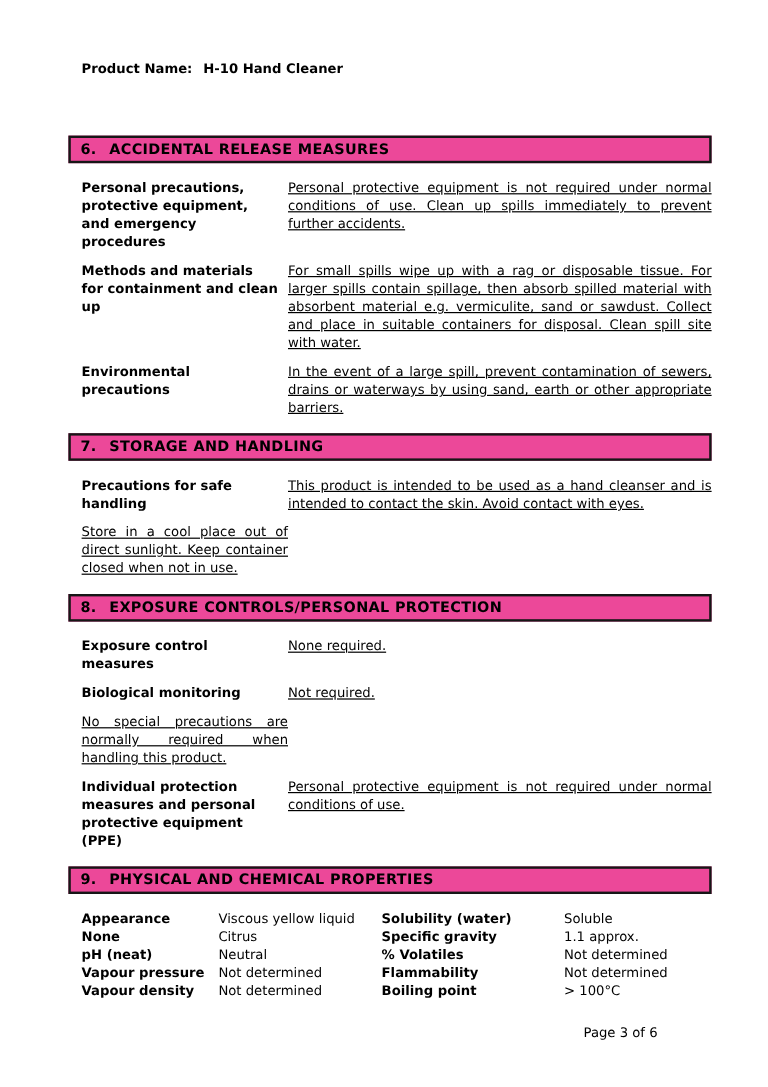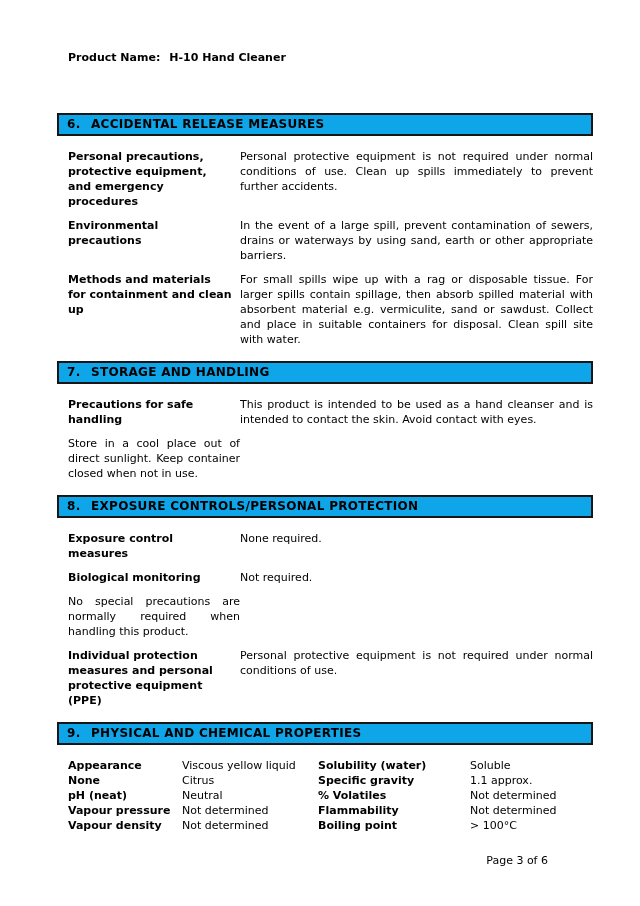--- a/index.html
+++ b/index.html
@@ -30,21 +30,21 @@
   .content {
     position: absolute;
     top: 113px;
     left: 57px;
     width: 536px;
   }
   .section-bar {
     box-sizing: border-box;
     width: 100%;
     border: 2px solid #161616;
-    background: #0ea5e9;
+    background: #ec4899;
     padding: 2px 4px 2px 8px;
     font-weight: bold;
     font-size: 12px;
     line-height: 15px;
     letter-spacing: 0.3px;
     white-space: nowrap;
   }
   .sec-num {
     display: inline-block;
     width: 24px;
@@ -60,20 +60,21 @@
   }
   .row:last-child {
     margin-bottom: 0;
   }
   .row-label {
     font-weight: bold;
     padding-right: 8px;
   }
   .row-text {
     text-align: justify;
+    text-decoration: underline;
   }
   .props {
     margin: 13px 0 14px 0;
     padding-left: 11px;
   }
   .prop-row {
     display: grid;
     grid-template-columns: 114px 136px 152px auto;
   }
   .prop-label {
@@ -98,26 +99,26 @@
 
     <div class="section-bar">
       <span class="sec-num">6.</span><span class="sec-title">ACCIDENTAL RELEASE MEASURES</span>
     </div>
     <div class="rows">
       <div class="row">
         <div class="row-label">Personal precautions, protective equipment, and emergency procedures</div>
         <div class="row-text">Personal protective equipment is not required under normal conditions of use.  Clean up spills immediately to prevent further accidents.</div>
       </div>
       <div class="row">
+        <div class="row-label">Methods and materials for containment and clean up</div>
+        <div class="row-text">For small spills wipe up with a rag or disposable tissue.  For larger spills contain spillage, then absorb spilled material with absorbent material e.g. vermiculite, sand or sawdust.  Collect and place in suitable containers for disposal.  Clean spill site with water.</div>
+      </div>
+      <div class="row">
         <div class="row-label">Environmental precautions</div>
         <div class="row-text">In the event of a large spill, prevent contamination of sewers, drains or waterways by using sand, earth or other appropriate barriers.</div>
-      </div>
-      <div class="row">
-        <div class="row-label">Methods and materials for containment and clean up</div>
-        <div class="row-text">For small spills wipe up with a rag or disposable tissue.  For larger spills contain spillage, then absorb spilled material with absorbent material e.g. vermiculite, sand or sawdust.  Collect and place in suitable containers for disposal.  Clean spill site with water.</div>
       </div>
     </div>
 
     <div class="section-bar">
       <span class="sec-num">7.</span><span class="sec-title">STORAGE AND HANDLING</span>
     </div>
     <div class="rows">
       <div class="row">
         <div class="row-label">Precautions for safe handling</div>
         <div class="row-text">This product is intended to be used as a hand cleanser and is intended to contact the skin.  Avoid contact with eyes.</div>

